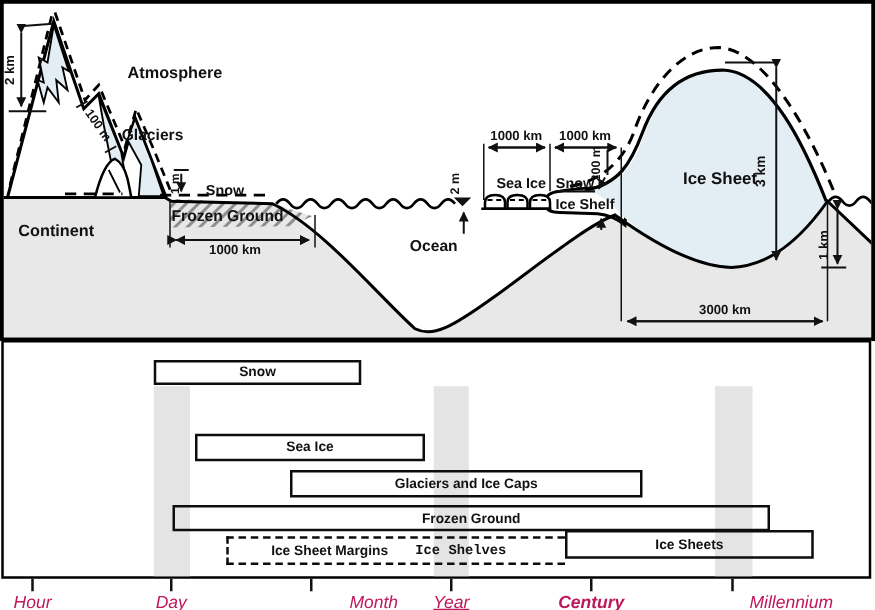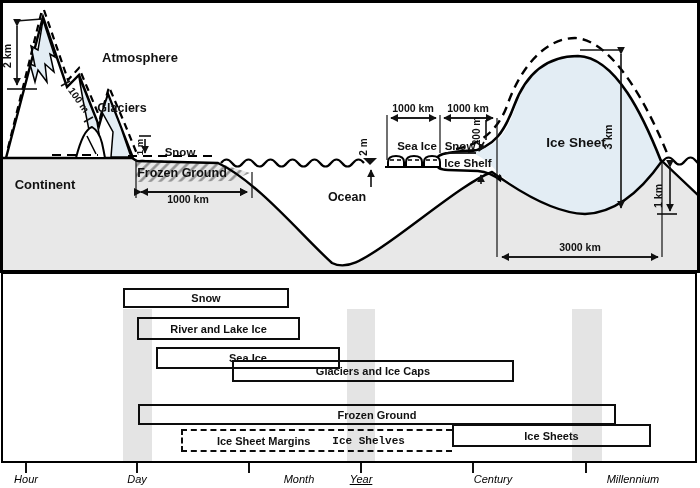--- a/index.html
+++ b/index.html
@@ -10,21 +10,21 @@
   .panel2{position:absolute;left:1px;top:272px;width:696px;height:191px;
           box-sizing:border-box;border:2.5px solid #000;background:#fff;}
   .band{position:absolute;background:#e4e4e4;z-index:1;}
   .bar{position:absolute;box-sizing:border-box;border:2px solid #0d0d0d;
        background:transparent;z-index:2;display:flex;align-items:center;
        justify-content:center;font-size:11px;font-weight:bold;color:#111;}
   .bar.dashed{border-style:dashed;border-right:none;}
   .bar .sub{position:absolute;top:50%;transform:translate(-50%,-50%);white-space:nowrap;}
   .tick{position:absolute;width:2px;height:10px;background:#111;top:463px;z-index:3;}
   .axis-label{position:absolute;top:473px;transform:translateX(-50%);
-              font-style:italic;font-size:11px;color:#000000;white-space:nowrap;}
+              font-style:italic;font-size:14px;color:#be185d;white-space:nowrap;}
 </style>
 </head>
 <body>
 
 <div id="fig">
 
   <svg width="700" height="273" viewBox="0 0 700 273" style="position:absolute;left:0;top:0;">
     <defs>
       <pattern id="hatch" patternUnits="userSpaceOnUse" width="7" height="7" patternTransform="rotate(-45)">
         <rect width="7" height="7" fill="#e8e8e8"></rect>
@@ -160,27 +160,24 @@
 
   <div class="panel2"></div>
 
   <div class="band" style="left:123px;top:309px;width:29px;height:152px;"></div>
   <div class="band" style="left:347px;top:309px;width:28px;height:152px;"></div>
   <div class="band" style="left:572px;top:309px;width:30px;height:152px;"></div>
 
   <div class="bar" style="left:123px;top:288px;width:166px;height:20px;">
     <span>Snow</span>
   </div>
-  <div class="bar" style="left:137px;top:317px;width:163px;height:23px;">
-    <span>River and Lake Ice</span>
-  </div>
   <div class="bar" style="left:156px;top:347px;width:184px;height:22px;">
     <span>Sea Ice</span>
   </div>
-  <div class="bar" style="left:232px;top:360px;width:282px;height:22px;">
+  <div class="bar" style="left:232px;top:376px;width:282px;height:22px;">
     <span>Glaciers and Ice Caps</span>
   </div>
   <div class="bar" style="left:138px;top:404px;width:478px;height:21px;">
     <span>Frozen Ground</span>
   </div>
 
   <div class="bar dashed" style="left:181px;top:429px;width:271px;height:23px;text-align:right;">
     <span class="sub" style="left:30%;">Ice Sheet Margins</span>
     <span class="sub" style="left:69%;font-family:Liberation Mono, monospace;">Ice Shelves</span>
   </div>
@@ -192,16 +189,16 @@
   <div class="tick" style="left:136px;"></div>
   <div class="tick" style="left:248px;"></div>
   <div class="tick" style="left:360px;"></div>
   <div class="tick" style="left:472px;"></div>
   <div class="tick" style="left:585px;"></div>
 
   <div class="axis-label" style="left:26px;">Hour</div>
   <div class="axis-label" style="left:137px;">Day</div>
   <div class="axis-label" style="left:255px;margin-left:44px;">Month</div>
   <div class="axis-label" style="left:361px;text-decoration:underline;">Year</div>
-  <div class="axis-label" style="left:493px;">Century</div>
+  <div class="axis-label" style="left:473px;font-weight:bold;">Century</div>
   <div class="axis-label" style="left:586px;margin-left:47px;">Millennium</div>
 
 </div>
 
 </body></html>

